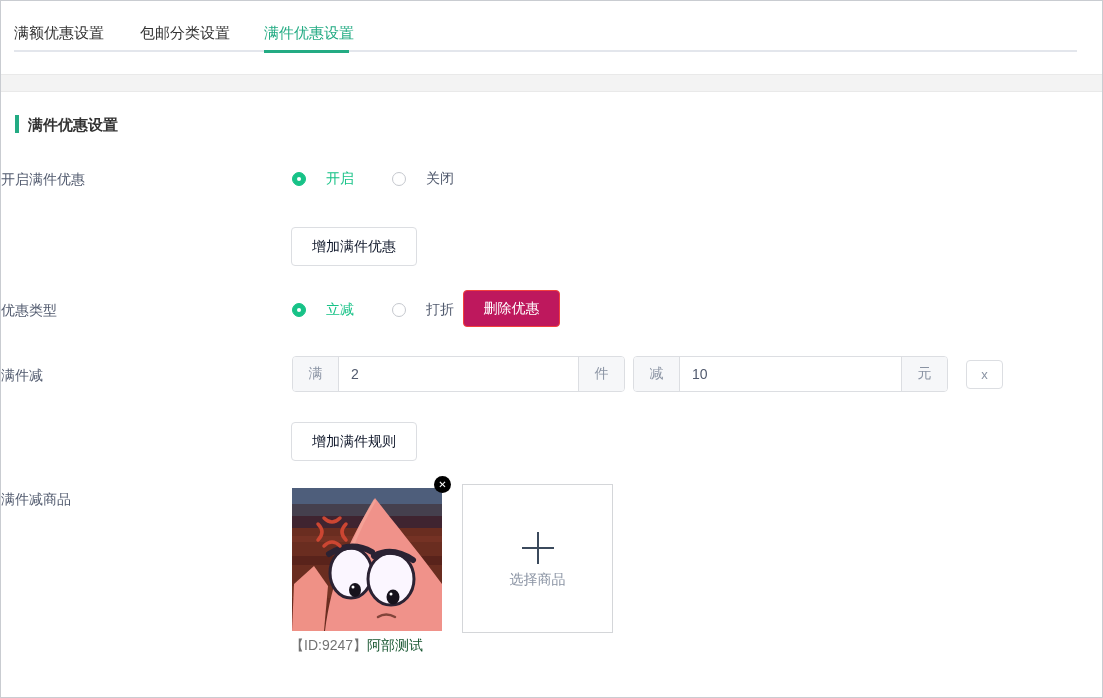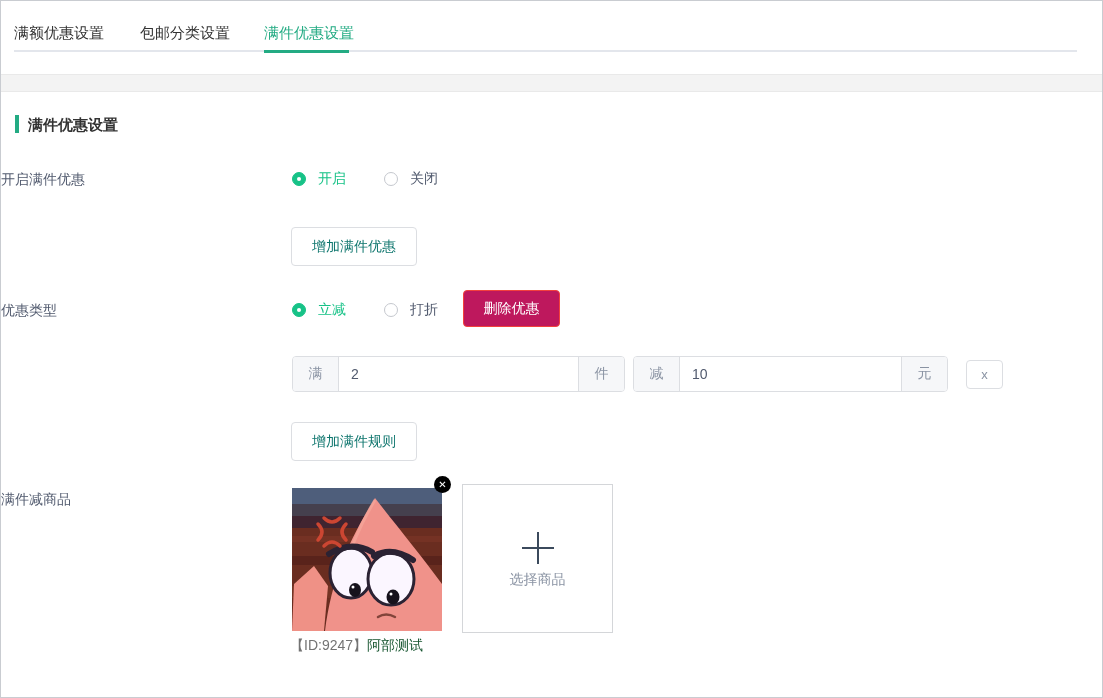--- a/index.html
+++ b/index.html
@@ -65,27 +65,27 @@
   .radio-circle {
     width: 14px; height: 14px; border-radius: 50%;
     border: 1px solid #c5c8ce; background: #fff;
     position: relative; flex: 0 0 14px;
   }
   .radio-opt.selected .radio-circle { border-color: #17c287; background: #17c287; }
   .radio-opt.selected .radio-circle::after {
     content: ""; position: absolute; left: 4px; top: 4px;
     width: 4px; height: 4px; border-radius: 50%; background: #fff;
   }
-  .radio-text { margin-left: 12px; font-size: 14px; color: #515a6e; }
+  .radio-text { margin-left: 20px; font-size: 14px; color: #515a6e; }
   .radio-opt.selected .radio-text { color: #17c287; }
   
   .btn-plain {
     position: absolute; left: 290px; width: 126px; height: 39px;
     background: #fff; border: 1px solid #dcdee2; border-radius: 4px;
-    font-size: 14px; color: #0f766e; cursor: pointer;
+    font-size: 14px; color: #0f172a; cursor: pointer;
     display: flex; align-items: center; justify-content: center;
     font-family: inherit;
   }
   .btn-danger {
     position: absolute; left: 462px; top: 289px; width: 97px; height: 37px;
     background: #be185d; border: 1px solid #f3413c; border-radius: 4px;
     font-size: 14px; color: #fff; cursor: pointer;
     display: flex; align-items: center; justify-content: center;
     font-family: inherit;
   }
@@ -178,20 +178,21 @@
       <span class="radio-circle"></span>
       <span class="radio-text">立减</span>
     </div>
     <div class="radio-opt">
       <span class="radio-circle"></span>
       <span class="radio-text">打折</span>
     </div>
   </div>
   <button class="btn-danger">删除优惠</button>
 
+  <div class="form-label" style="top:366px">满件减</div>
   <div class="input-group" style="left:291px;width:333px">
     <div class="ig-affix ig-prefix">满</div>
     <input class="ig-input" type="text" value="2" style="">
     <div class="ig-affix ig-suffix">件</div>
   </div>
   <div class="input-group" style="left:632px;width:315px">
     <div class="ig-affix ig-prefix">减</div>
     <input class="ig-input" type="text" value="10" style="">
     <div class="ig-affix ig-suffix">元</div>
   </div>

